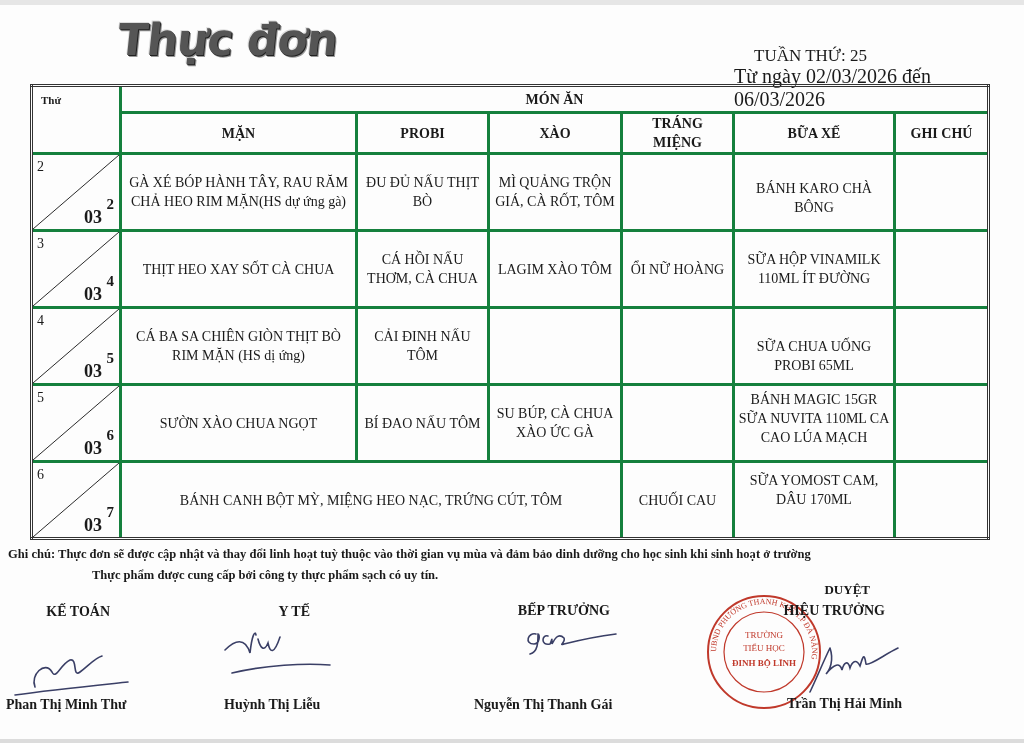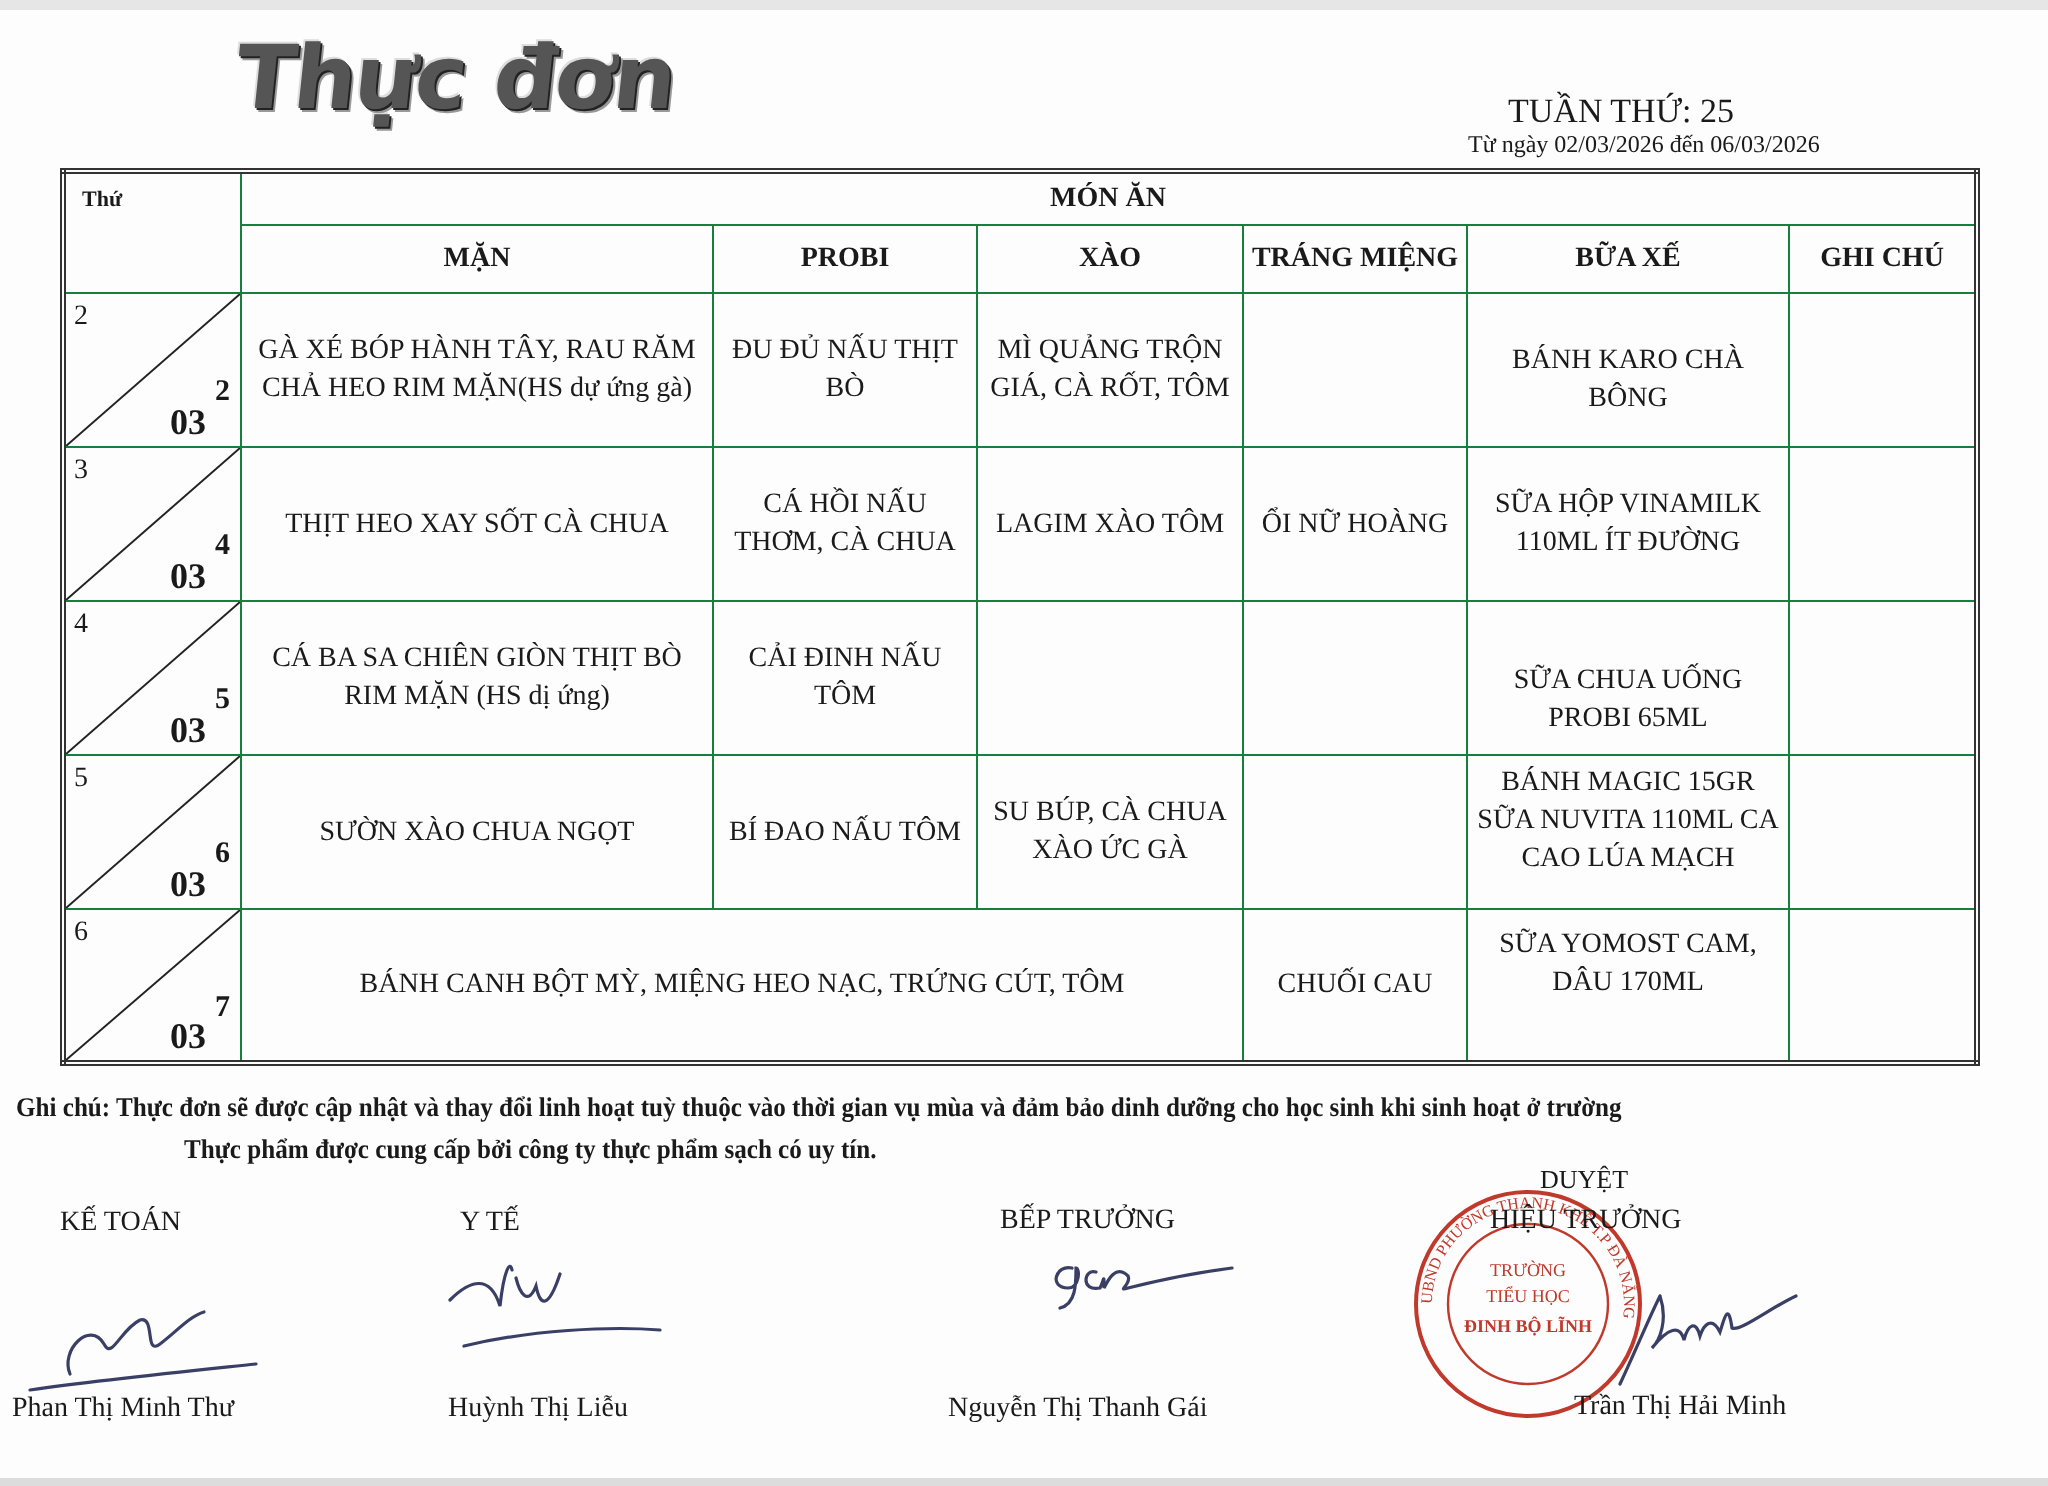--- a/index.html
+++ b/index.html
@@ -4,38 +4,38 @@
 <style>
   html, body { margin:0; padding:0; }
   body { width:1024px; height:743px; background:#fdfdfd; position:relative; overflow:hidden;
          font-family:"Liberation Serif", "DejaVu Serif", serif; color:#1a1a1a; }
   .topedge { position:absolute; left:0; top:0; width:1024px; height:5px; background:#e6e6e6; }
   .botedge { position:absolute; left:0; bottom:0; width:1024px; height:4px; background:#dcdcdc; }
   .title { position:absolute; left:118px; top:14px; font-family:"DejaVu Sans", sans-serif; font-weight:bold;
            font-size:44px; letter-spacing:-1px; color:#555;
            text-shadow: 1px 1px 0 #222, 2px 2px 0 #999, -1px -1px 0 #ddd; transform:skewX(-6deg); }
   .week { position:absolute; left:734px; top:46px; font-size:17px;margin-left:20px; }
-  .range { position:absolute; left:734px; top:65px; font-size:12px; }
+  .range { position:absolute; left:734px; top:65px; font-size:20px; }
   table.menu { position:absolute; left:30px; top:84px; width:957px; border-collapse:collapse;
                border:3px double #333; table-layout:fixed; }
-  table.menu td, table.menu th { border:1px solid #15803d; text-align:center; vertical-align:middle;
+  table.menu td, table.menu th { border:3px solid #15803d; text-align:center; vertical-align:middle;
                font-size:14px; line-height:19px; padding:0 3px; font-weight:normal; }
   table.menu th { font-weight:bold; font-size:14px; }
   .hdr1 { height:27px; }
   .hdr2 { height:34px; }
   .drow { height:77px; }
   .thu-hdr { vertical-align:top !important; text-align:left !important; font-size:11px !important; padding:4px 8px !important; font-weight:bold; }
   .daycell { position:relative; padding:0 !important; }
   .daycell svg { position:absolute; left:0; top:0; width:100%; height:100%; }
   .dnum { position:absolute; left:4px; top:2px; font-size:14px; }
   .dday { position:absolute; right:5px; top:40px; font-weight:bold; font-size:15px; }
   .dmon { position:absolute; right:17px; bottom:2px; font-weight:bold; font-size:18px; }
   .note { position:absolute; left:8px; top:546px; font-weight:bold; font-size:13.5px; font-family:"Liberation Serif", serif; transform:scaleX(0.93); transform-origin:left; white-space:nowrap; }
   .note2 { position:absolute; left:92px; top:567px; font-weight:bold; font-size:13.5px; transform:scaleX(0.93); transform-origin:left; white-space:nowrap; }
-  .sig { position:absolute; text-align:left; font-weight:normal; font-size:14px; }
+  .sig { position:absolute; text-align:right; font-weight:bold; font-size:14px; }
   .sig .role { display:block; }
   .sig .name { position:absolute; white-space:nowrap; font-size:14px; }
   .stamp { position:absolute; left:705px; top:593px; width:118px; height:118px; }
   .signature { position:absolute; }
   .mark { fill:none; stroke:#3a3f66; stroke-width:1.6; stroke-linecap:round; }
 </style>
 </head>
 <body>
 
 <div class="topedge"></div>

